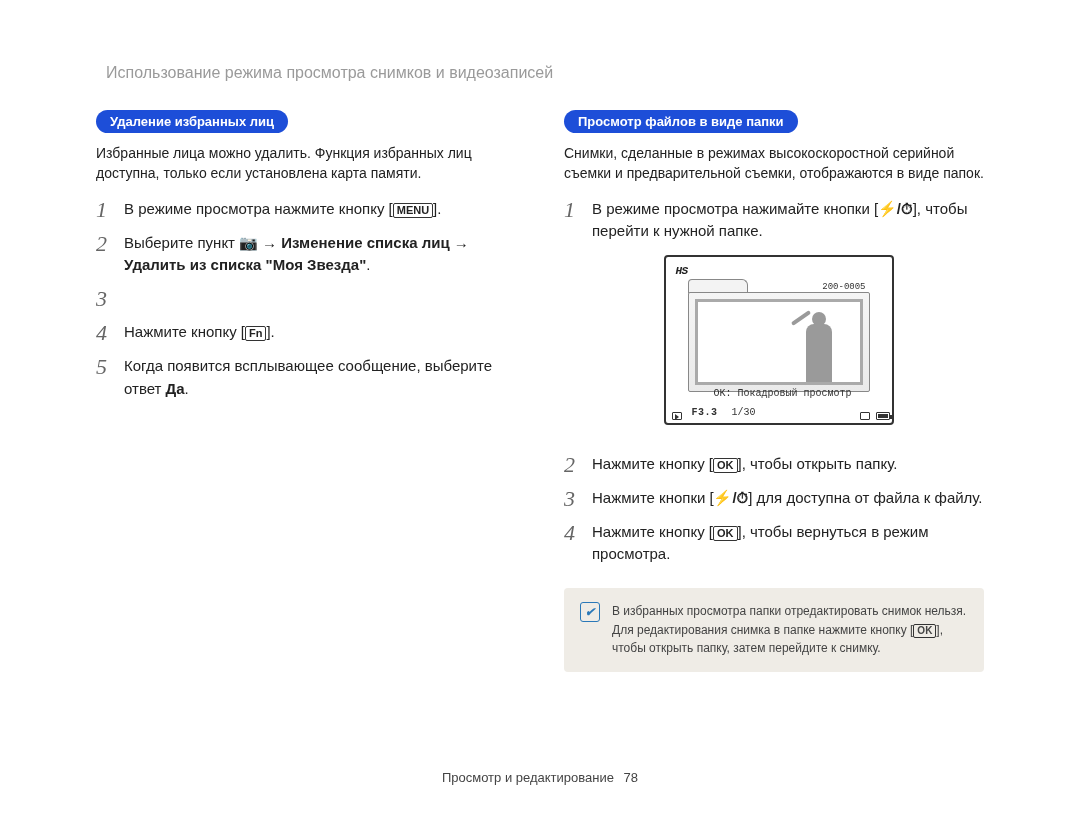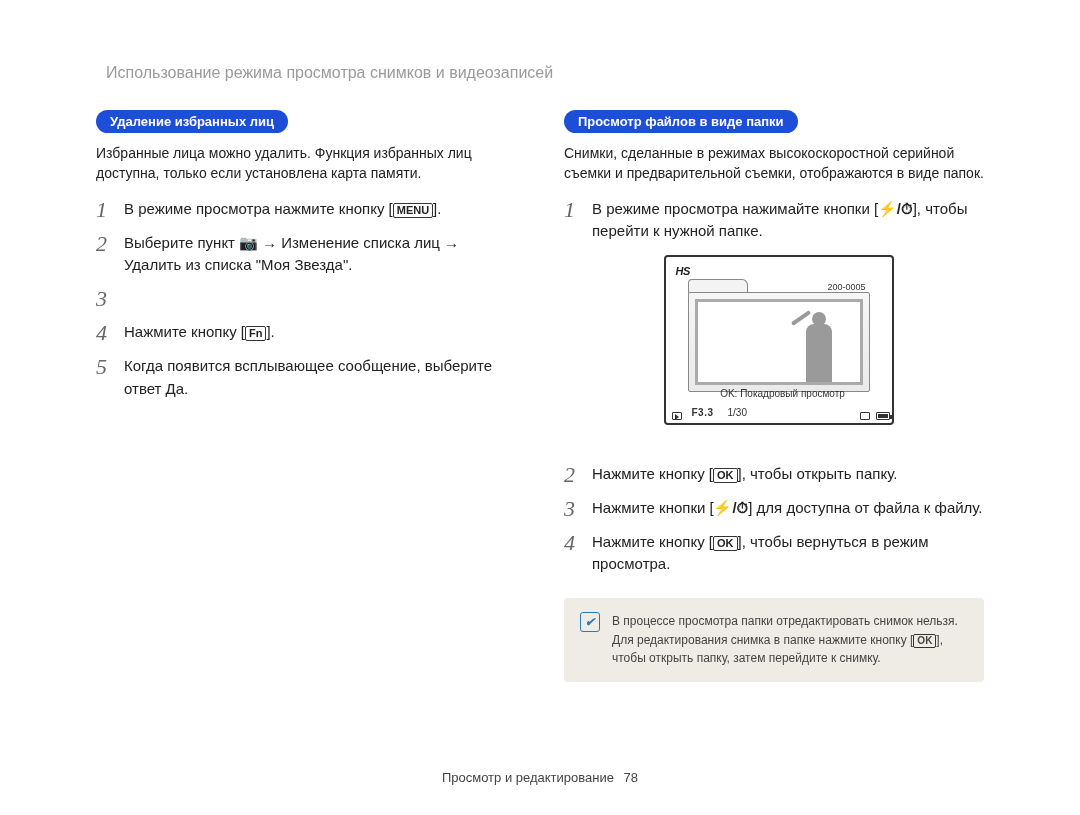--- a/index.html
+++ b/index.html
@@ -7,26 +7,26 @@
   .page { width: 1080px; height: 815px; padding: 64px 96px 40px 96px; position: relative; }
   .breadcrumb { color: #9a9a9a; font-size: 16px; margin-bottom: 28px; margin-left: 10px; }
   .cols { display: flex; gap: 48px; }
   .col { flex: 1; }
   .tag { display: inline-block; background: #1d4ed8; color: #fff; border-radius: 12px; padding: 4px 14px; font-size: 13px; font-weight: bold; margin-bottom: 10px; }
   .intro { font-size: 14px; line-height: 1.45; margin-bottom: 14px; }
   .steps { list-style: none; counter-reset: none; }
   .step { display: flex; align-items: flex-start; margin-bottom: 10px; }
   .step-num { font-family: Georgia, "Times New Roman", serif; font-style: italic; font-size: 22px; color: #666; width: 28px; flex-shrink: 0; line-height: 1.1; }
   .step-body { font-size: 15px; line-height: 1.5; }
-  .step-body .bold { font-weight: normal; }
+  .step-body .bold { font-weight: bold; }
   .keyframe { border: 1px solid #333; padding: 0 3px 1px 3px; border-radius: 2px; font-weight: bold; font-size: 11px; line-height: 12px; }
   .bullet { display: flex; font-size: 13px; line-height: 1.45; margin: 4px 0 4px 0; }
   .bullet::before { content: "•"; margin: 0 8px 0 0; }
   .bullet .bbody { flex: 1; }
-  .figure { margin: 12px auto 28px auto; width: 249px; }
+  .figure { margin: 12px auto 18px auto; width: 249px; font-family: Liberation Mono, monospace; }
   .figbox { width: 230px; height: 170px; border: 2px solid #333; border-radius: 4px; position: relative; background: #fff; }
   .hs-label { position: absolute; top: 6px; left: 10px; font-weight: bold; font-style: italic; font-size: 11px; letter-spacing: -0.5px; }
   .folder-tab { position: absolute; top: 22px; left: 22px; width: 60px; height: 14px; border: 1px solid #888; border-bottom: none; border-top-left-radius: 4px; border-top-right-radius: 6px; background: #f3f3f3; }
   .folder-body { position: absolute; top: 35px; left: 22px; right: 22px; height: 100px; border: 1px solid #888; border-radius: 2px; background: linear-gradient(#f5f5f5,#eaeaea); }
   .thumb { position: absolute; top: 6px; left: 6px; right: 6px; bottom: 6px; border: 3px solid #aaa; background: #fff; overflow: hidden; }
   .person { position: absolute; right: 18px; bottom: 0; width: 46px; height: 70px; }
   .person .head { position: absolute; top: 0; left: 16px; width: 14px; height: 14px; border-radius: 50%; background: #9a9a9a; }
   .person .body { position: absolute; top: 12px; left: 10px; width: 26px; height: 58px; background: #9a9a9a; border-radius: 8px 8px 0 0; }
   .person .arm { position: absolute; top: 4px; left: -6px; width: 22px; height: 4px; background: #9a9a9a; transform: rotate(-35deg); border-radius: 2px; }
   .folder-num { position: absolute; top: 24px; right: 26px; font-size: 9px; color: #333; }
@@ -147,21 +147,21 @@
           <span class="step-num">4</span>
           <span class="step-body">
             <span>Нажмите кнопку [</span><span class="keyframe">OK</span><span>], чтобы вернуться в режим просмотра.</span>
           </span>
         </li>
       </ol>
 
       <div class="note">
         <div class="icon">✔</div>
         <div>
-          <span>В процессе просмотра папки отредактировать снимок нельзя. Для редактирования снимка в папке нажмите кнопку [</span><span class="keyframe" style="font-size:10px;">OK</span><span>], чтобы открыть папку, затем перейдите к снимку.</span>
+          <span>В избранных просмотра папки отредактировать снимок нельзя. Для редактирования снимка в папке нажмите кнопку [</span><span class="keyframe" style="font-size:10px;">OK</span><span>], чтобы открыть папку, затем перейдите к снимку.</span>
         </div>
       </div>
     </div>
   </div>
 
   <div class="footer">
     <span>Просмотр и редактирование</span>
     <span class="pn">78</span>
   </div>
 </div>

